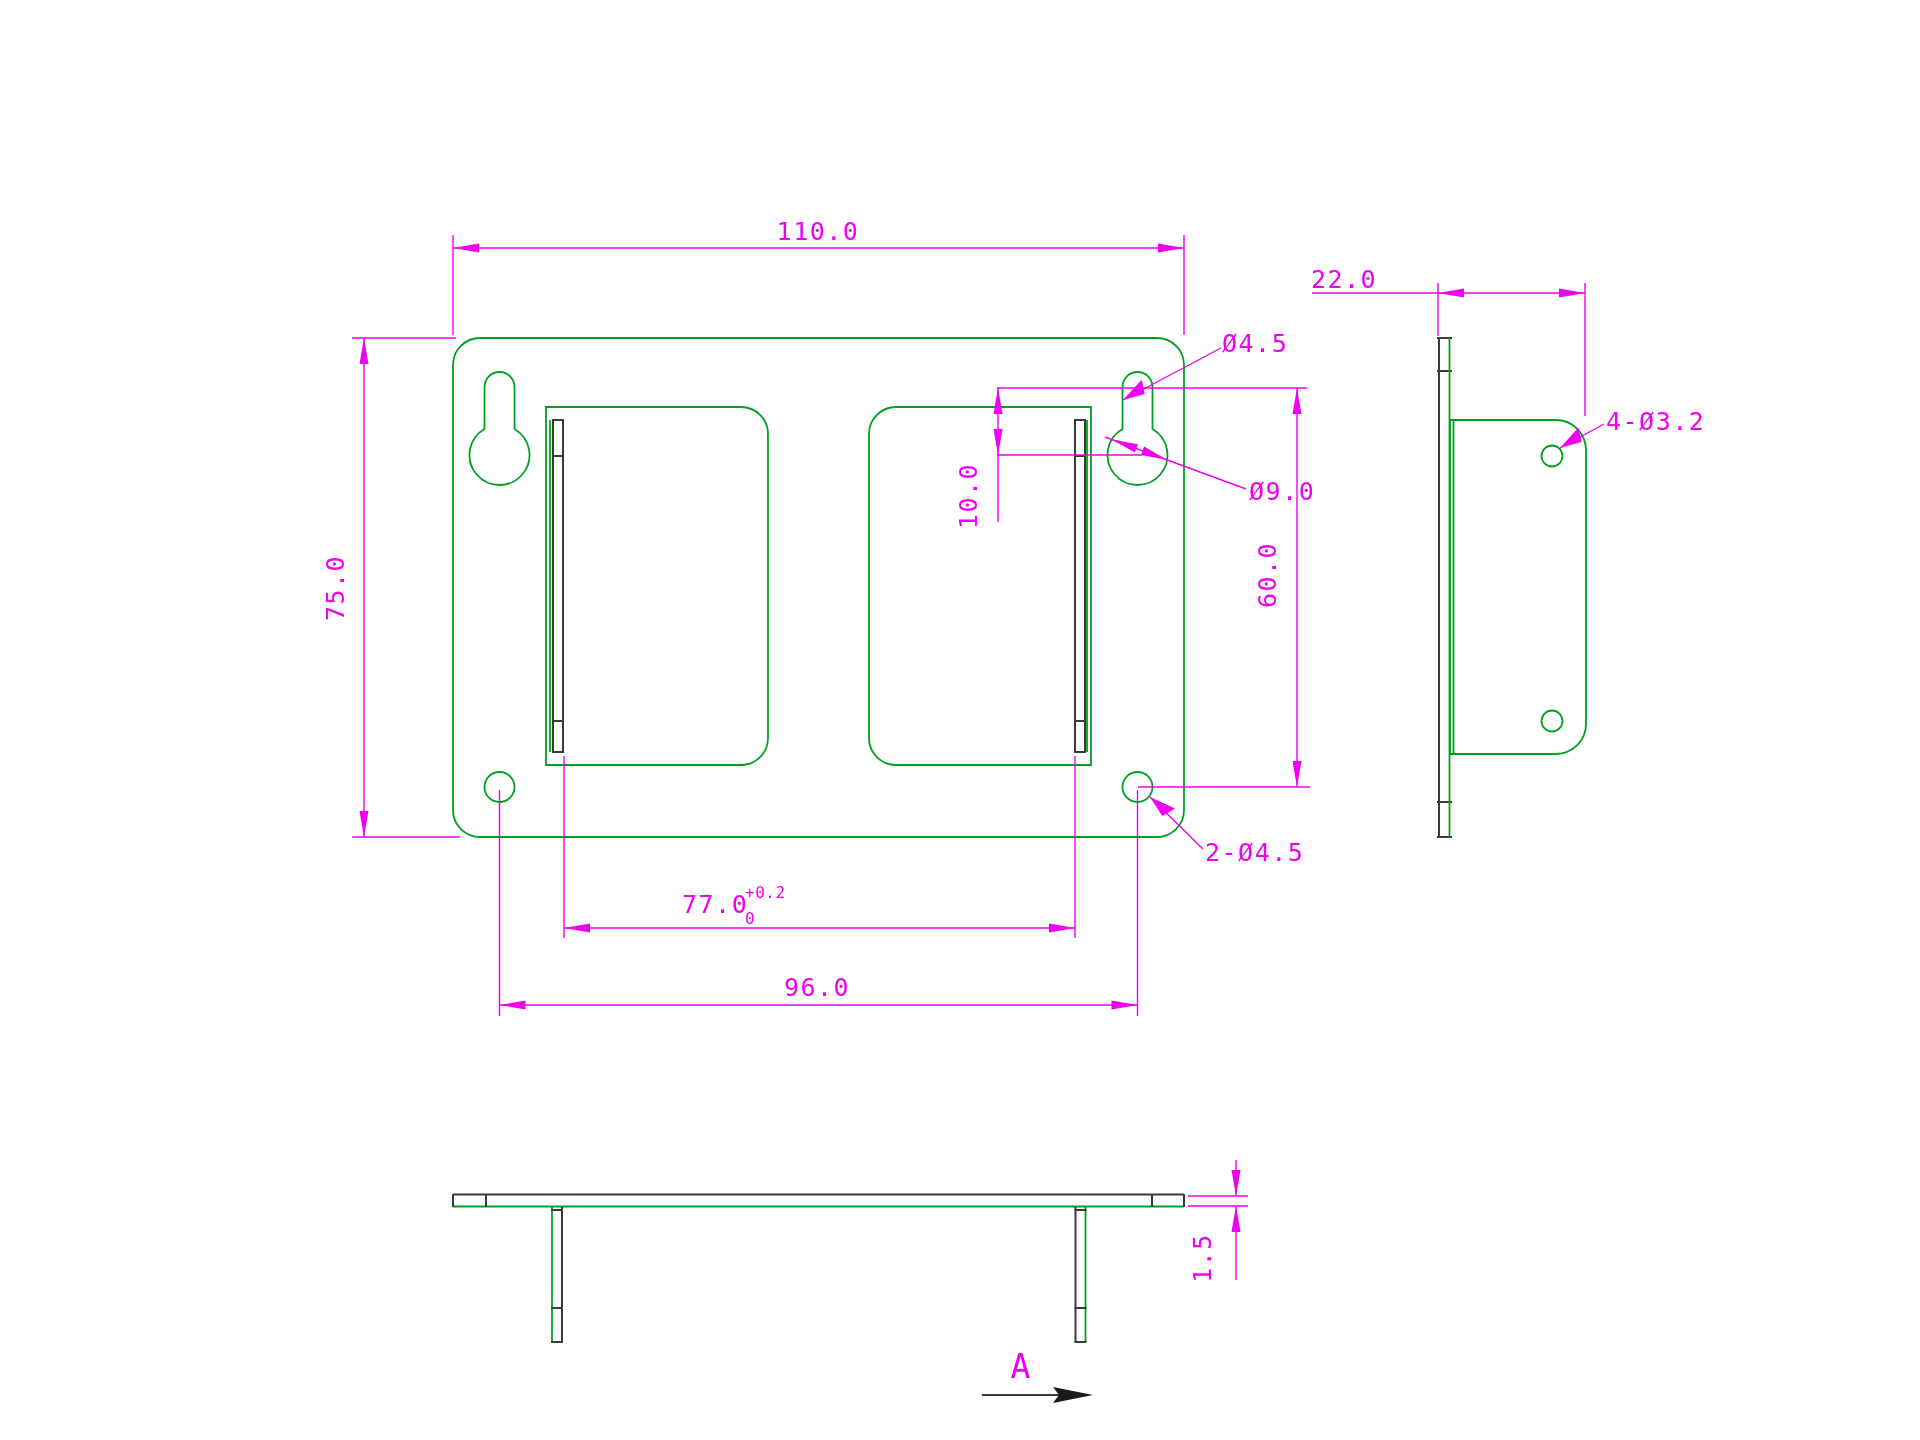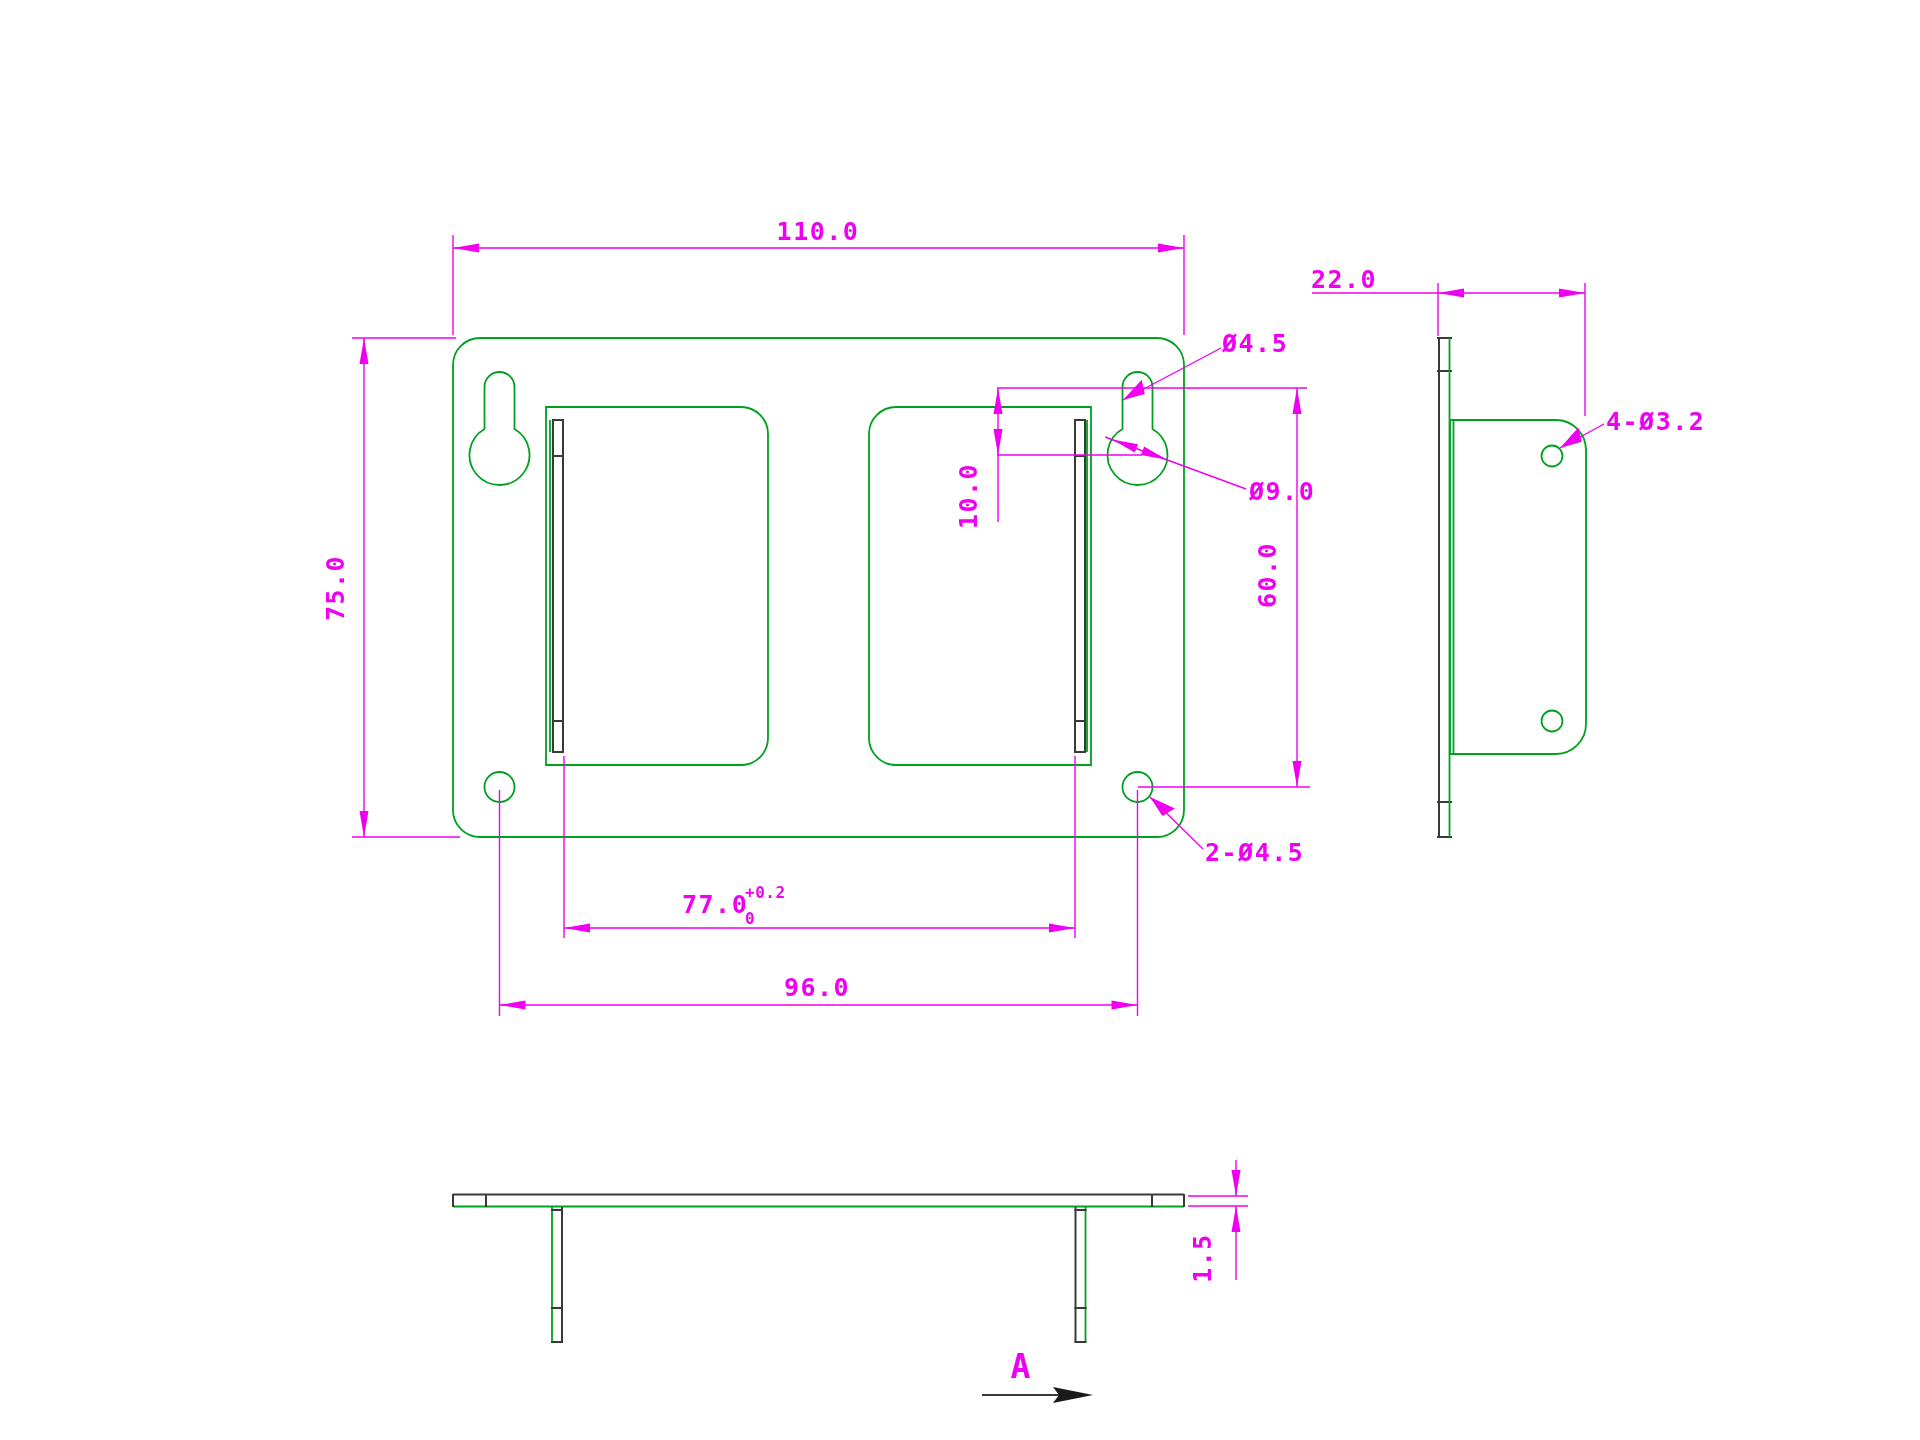--- a/index.html
+++ b/index.html
@@ -1,16 +1,16 @@
 <!DOCTYPE html>
 <html><head>
 <meta charset="utf-8">
 <style>
   html,body{margin:0;padding:0;background:#ffffff;}
-  .canvas{position:relative;width:1920px;height:1440px;background:#ffffff;overflow:hidden;font-weight:bold;}
+  .canvas{position:relative;width:1920px;height:1440px;background:#ffffff;overflow:hidden;}
   svg{position:absolute;left:0;top:0;}
   svg text{font-family:"DejaVu Sans Mono","Liberation Mono",monospace;fill:#f000f0;}
   .dimtxt{font-size:25px;letter-spacing:1.5px;}
   .toltxt{font-size:16px;letter-spacing:0.5px;}
   .viewtxt{font-size:33px;letter-spacing:1px;}
   .geo{stroke:#00a020;stroke-width:1.8;fill:none;}
   .dark{stroke:#3a3a3a;stroke-width:2;fill:none;}
   .dim{stroke:#f000f0;stroke-width:1.4;fill:none;}
   .dimfill{fill:#f000f0;stroke:none;}
   .darkfill{fill:#1a1a1a;stroke:none;}

